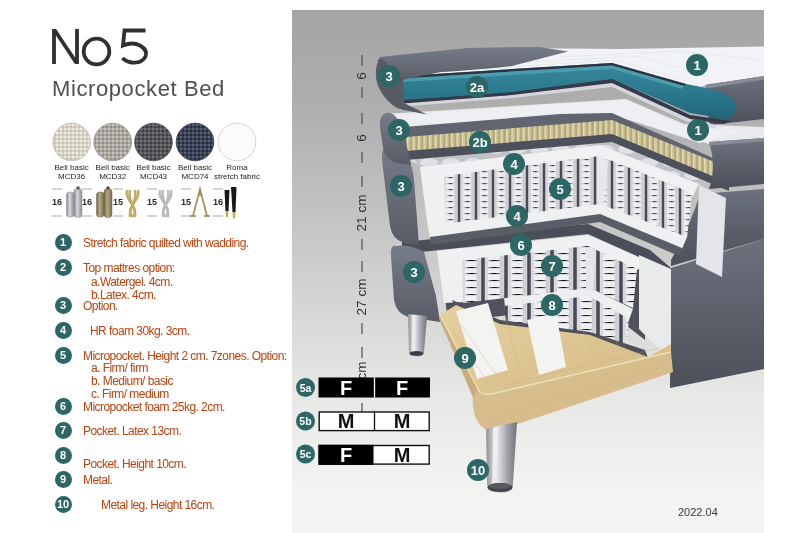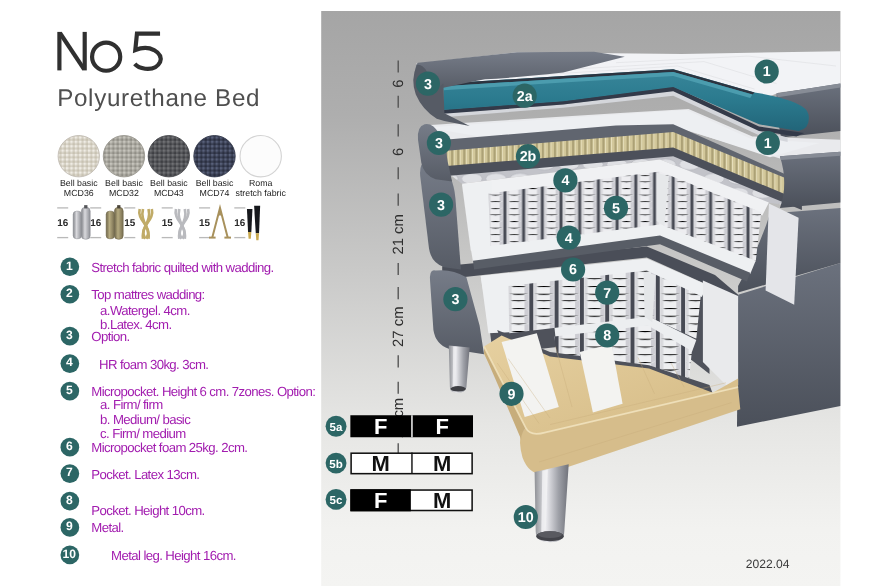--- a/index.html
+++ b/index.html
@@ -1,18 +1,18 @@
 <!DOCTYPE html>
 <html><head>
 <meta charset="utf-8">
 <style>
 html,body{margin:0;padding:0;background:#fff}
 #page{position:relative;width:800px;height:533px;background:#ffffff;font-family:"Liberation Sans",sans-serif;overflow:hidden}
 .abs{position:absolute}
-.li-txt{position:absolute;font-size:12px;letter-spacing:-0.55px;color:#a21caf;white-space:nowrap;line-height:14px}
+.li-txt{position:absolute;font-size:12px;letter-spacing:-0.55px;color:#c2410c;white-space:nowrap;line-height:14px}
 .li-num{position:absolute;width:17px;height:17px;border-radius:50%;background:#2c6665;color:#fff;font-size:11px;font-weight:bold;text-align:center;line-height:17px;letter-spacing:0}
 </style>
 </head>
 <body>
 <div id="page">
 
 <svg class="abs" style="left:0;top:0" width="800" height="533" viewBox="0 0 800 533">
 <defs>
 <linearGradient id="bgGrad" x1="0" y1="0" x2="0" y2="1">
 <stop offset="0" stop-color="#a5a5a5"></stop>
@@ -367,21 +367,21 @@
 <svg class="abs" style="left:0;top:0" width="300" height="110" viewBox="0 0 300 110">
 <g fill="none" stroke="#303030" stroke-width="3.8">
 <path d="M54,64 L54,29"></path>
 <path d="M54.5,30 L76.5,63"></path>
 <path d="M77,29 L77,64"></path>
 <circle cx="96.5" cy="51.5" r="12.8"></circle>
 <path d="M145.5,30.5 L124.5,30.5 L123,45.5 Q132.5,41.5 140,45.5 Q148,50 145.5,56.5 Q142,63.5 132,62.5 Q125.5,61.5 122.5,58"></path>
 </g>
 </svg>
 
-<div class="abs" style="left:52px;top:76px;font-size:22px;letter-spacing:0.6px;color:#4f4f4f">Polyurethane Bed</div>
+<div class="abs" style="left:52px;top:76px;font-size:22px;letter-spacing:0.6px;color:#4f4f4f">Micropocket Bed</div>
 
 <svg class="abs" style="left:0;top:0" width="300" height="230" viewBox="0 0 300 230">
 <defs>
 <pattern id="w1" patternUnits="userSpaceOnUse" width="4" height="4">
 <rect width="4" height="4" fill="#d7d2c6"></rect>
           <rect width="2" height="2" fill="#efece4"></rect>
           <rect x="2" y="2" width="2" height="2" fill="#c8c2b2"></rect>
 </pattern>
 <pattern id="w2" patternUnits="userSpaceOnUse" width="4" height="4">
 <rect width="4" height="4" fill="#aaa8a0"></rect>
@@ -492,32 +492,32 @@
 <path d="M232.5,212 L235.5,212 L235,218.5 L233,218.5 Z" fill="#c9a94e"></path>
 </g>
 </svg>
 
 <div id="list">
 
 <span class="li-num" style="left:54.5px;top:233.5px">1</span>
 <div class="li-txt" style="left:83px;top:235.5px">Stretch fabric quilted with wadding.</div>
 
 <span class="li-num" style="left:54.5px;top:258.5px">2</span>
-<div class="li-txt" style="left:83px;top:260.5px">Top mattres wadding:</div>
+<div class="li-txt" style="left:83px;top:260.5px">Top mattres option:</div>
 <div class="li-txt" style="left:91px;top:274.5px">a.Watergel. 4cm.</div>
 <div class="li-txt" style="left:91px;top:287.5px">b.Latex. 4cm.</div>
 
 <span class="li-num" style="left:54.5px;top:296.5px">3</span>
 <div class="li-txt" style="left:83px;top:298.5px">Option.</div>
 
 <span class="li-num" style="left:54.5px;top:321.5px">4</span>
 <div class="li-txt" style="left:90px;top:323.5px">HR foam 30kg. 3cm.</div>
 
 <span class="li-num" style="left:54.5px;top:346.5px">5</span>
-<div class="li-txt" style="left:83px;top:348.5px">Micropocket. Height 6 cm. 7zones. Option:</div>
+<div class="li-txt" style="left:83px;top:348.5px">Micropocket. Height 2 cm. 7zones. Option:</div>
 <div class="li-txt" style="left:91px;top:361px">a. Firm/ firm</div>
 <div class="li-txt" style="left:91px;top:374px">b. Medium/ basic</div>
 <div class="li-txt" style="left:91px;top:387px">c. Firm/ medium</div>
 
 <span class="li-num" style="left:54.5px;top:397.5px">6</span>
 <div class="li-txt" style="left:83px;top:399.5px">Micropocket foam 25kg. 2cm.</div>
 
 <span class="li-num" style="left:54.5px;top:422px">7</span>
 <div class="li-txt" style="left:83px;top:424px">Pocket. Latex 13cm.</div>
 

